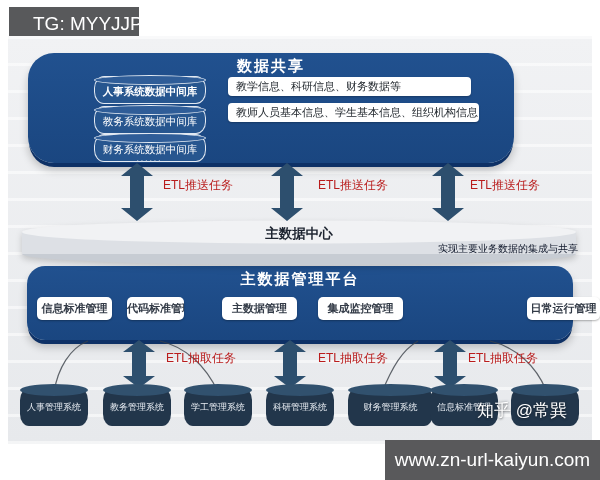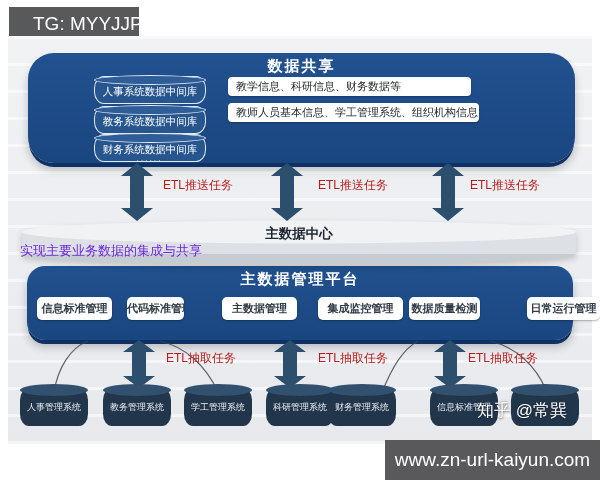--- a/index.html
+++ b/index.html
@@ -15,21 +15,21 @@
 
   
   .tag-banner{position:absolute;left:9px;top:7px;width:130px;height:33px;background:#58595b;
     color:#fff;font-size:19px;line-height:33px;padding-left:24px;box-sizing:border-box;white-space:nowrap;}
   .url-banner{position:absolute;left:385px;top:440px;width:215px;height:40px;background:#59595b;
     color:#fff;font-size:19px;line-height:40px;text-align:center;z-index:30;white-space:nowrap;}
 
   
   .bluebox{position:absolute;background:linear-gradient(180deg,#21518f,#1a4680);
     box-shadow:0 5px 0 -1px #0e3166, 0 7px 8px rgba(0,0,0,.22);}
-  .share-box{left:28px;top:53px;width:547px;height:110px;border-radius:26px;}
+  .share-box{left:28px;top:53px;width:486px;height:110px;border-radius:26px;}
   .platform-box{left:27px;top:266px;width:546px;height:74px;border-radius:18px;}
   .bluebox-title{position:absolute;left:0;right:0;top:4px;text-align:center;color:#fff;
     font-size:15px;font-weight:bold;letter-spacing:2px;}
 
   
   .mcyl{position:absolute;width:110px;height:26px;background:#27568f;
     border:1px solid rgba(236,241,248,.95);border-radius:10px/12px;}
   .mcyl::before{content:"";position:absolute;left:-1px;right:-1px;top:-2px;height:10px;
     background:#2f5d98;border:1px solid rgba(236,241,248,.95);border-radius:50%;box-sizing:border-box;}
   .mcyl .lbl{position:absolute;left:0;right:0;top:8px;text-align:center;font-size:10.5px;color:#fff;white-space:nowrap;}
@@ -43,22 +43,22 @@
 
   
   .arrow{position:absolute;width:32px;z-index:5;}
   .etl-label{position:absolute;font-size:12px;color:#b91c1c;white-space:nowrap;z-index:5;}
 
   
   .disk{position:absolute;left:20px;top:220px;width:558px;height:46px;z-index:4;}
   .disk svg{position:absolute;left:0;top:0;filter:drop-shadow(0 3px 3px rgba(0,0,0,.18));}
   .disk-title{position:absolute;left:0;right:0;top:5px;text-align:center;font-size:13.5px;
     font-weight:bold;color:#1d2430;z-index:2;}
-  .disk-sub{position:absolute;left:0;right:0;top:22px;text-align:left;font-size:13px;
-    color:#6d28d9;z-index:2;}
+  .disk-sub{position:absolute;left:0;right:0;top:22px;text-align:right;font-size:10px;
+    color:#0f172a;z-index:2;}
 
   
   .modbtn{position:absolute;top:31px;height:23px;background:#fff;border-radius:5px;
     font-size:11px;font-weight:bold;color:#333b47;line-height:23px;text-align:center;
     box-shadow:0 1px 2px rgba(0,0,0,.3);white-space:nowrap;overflow:hidden;}
 
   
   .curves{position:absolute;left:0;top:338px;z-index:3;}
 
   
@@ -77,33 +77,33 @@
 
 <div class="screen">
 
   <div class="tag-banner">TG: MYYJJPP</div>
 
   <div class="panel"></div>
 
   <div class="bluebox share-box">
     <div class="bluebox-title">数据共享</div>
 
-    <div class="mcyl" style="left:66px;top:23px;">
+    <div class="mcyl" style="left:66px;top:23px;font-weight:bold;">
       <div class="lbl">人事系统数据中间库</div>
     </div>
     <div class="mcyl" style="left:66px;top:81px;">
       <div class="lbl">财务系统数据中间库</div>
     </div>
     <div class="mcyl" style="left:66px;top:53px;">
       <div class="lbl">教务系统数据中间库</div>
     </div>
     <div class="dots">......</div>
 
     <div class="infobox" style="top:24px;width:243px;">教学信息、科研信息、财务数据等</div>
-    <div class="infobox" style="top:50px;width:251px;">教师人员基本信息、学工管理系统、组织机构信息</div>
+    <div class="infobox" style="top:50px;width:251px;">教师人员基本信息、学生基本信息、组织机构信息</div>
   </div>
 
   <svg class="arrow" style="left:121px;top:163px;" width="32" height="58">
     <polygon points="16,0 32,13 23,13 23,45 32,45 16,58 0,45 9,45 9,13 0,13" fill="#2d4f6e"></polygon>
   </svg>
   <svg class="arrow" style="left:271px;top:163px;" width="32" height="58">
     <polygon points="16,0 32,13 23,13 23,45 32,45 16,58 0,45 9,45 9,13 0,13" fill="#2d4f6e"></polygon>
   </svg>
   <svg class="arrow" style="left:432px;top:163px;" width="32" height="58">
     <polygon points="16,0 32,13 23,13 23,45 32,45 16,58 0,45 9,45 9,13 0,13" fill="#2d4f6e"></polygon>
@@ -121,21 +121,20 @@
     <div class="disk-title">主数据中心</div>
     <div class="disk-sub">实现主要业务数据的集成与共享</div>
   </div>
 
   <div class="bluebox platform-box">
     <div class="bluebox-title">主数据管理平台</div>
     <div class="modbtn" style="left:10px;width:75px;">信息标准管理</div>
     <div class="modbtn" style="left:100px;width:57px;">代码标准管理</div>
     <div class="modbtn" style="left:195px;width:75px;">主数据管理</div>
     <div class="modbtn" style="left:291px;width:85px;">集成监控管理</div>
-    <div class="modbtn" style="left:382px;width:71px;">数据质量检测</div>
     <div class="modbtn" style="left:500px;width:73px;">日常运行管理</div>
   </div>
 
   <svg class="arrow" style="left:123px;top:340px;" width="32" height="48">
     <polygon points="16,0 32,12 23,12 23,36 32,36 16,48 0,36 9,36 9,12 0,12" fill="#2d4f6e"></polygon>
   </svg>
   <svg class="arrow" style="left:274px;top:340px;" width="32" height="48">
     <polygon points="16,0 32,12 23,12 23,36 32,36 16,48 0,36 9,36 9,12 0,12" fill="#2d4f6e"></polygon>
   </svg>
   <svg class="arrow" style="left:434px;top:340px;" width="32" height="48">
@@ -157,21 +156,21 @@
     </div>
   <div class="sysdb" style="left:103px;">
       <div class="lbl">教务管理系统</div>
     </div>
   <div class="sysdb" style="left:184px;">
       <div class="lbl">学工管理系统</div>
     </div>
   <div class="sysdb" style="left:266px;">
       <div class="lbl">科研管理系统</div>
     </div>
-  <div class="sysdb" style="left:328px;">
+  <div class="sysdb" style="left:348px;padding-left:17px;">
       <div class="lbl">财务管理系统</div>
     </div>
   <div class="sysdb" style="left:430px;">
       <div class="lbl">信息标准管理</div>
     </div>
   <div class="sysdb" style="left:511px;">
       <div class="lbl"></div>
     </div>
 
   <div class="zhihu-mark">知乎 @常巽</div>

